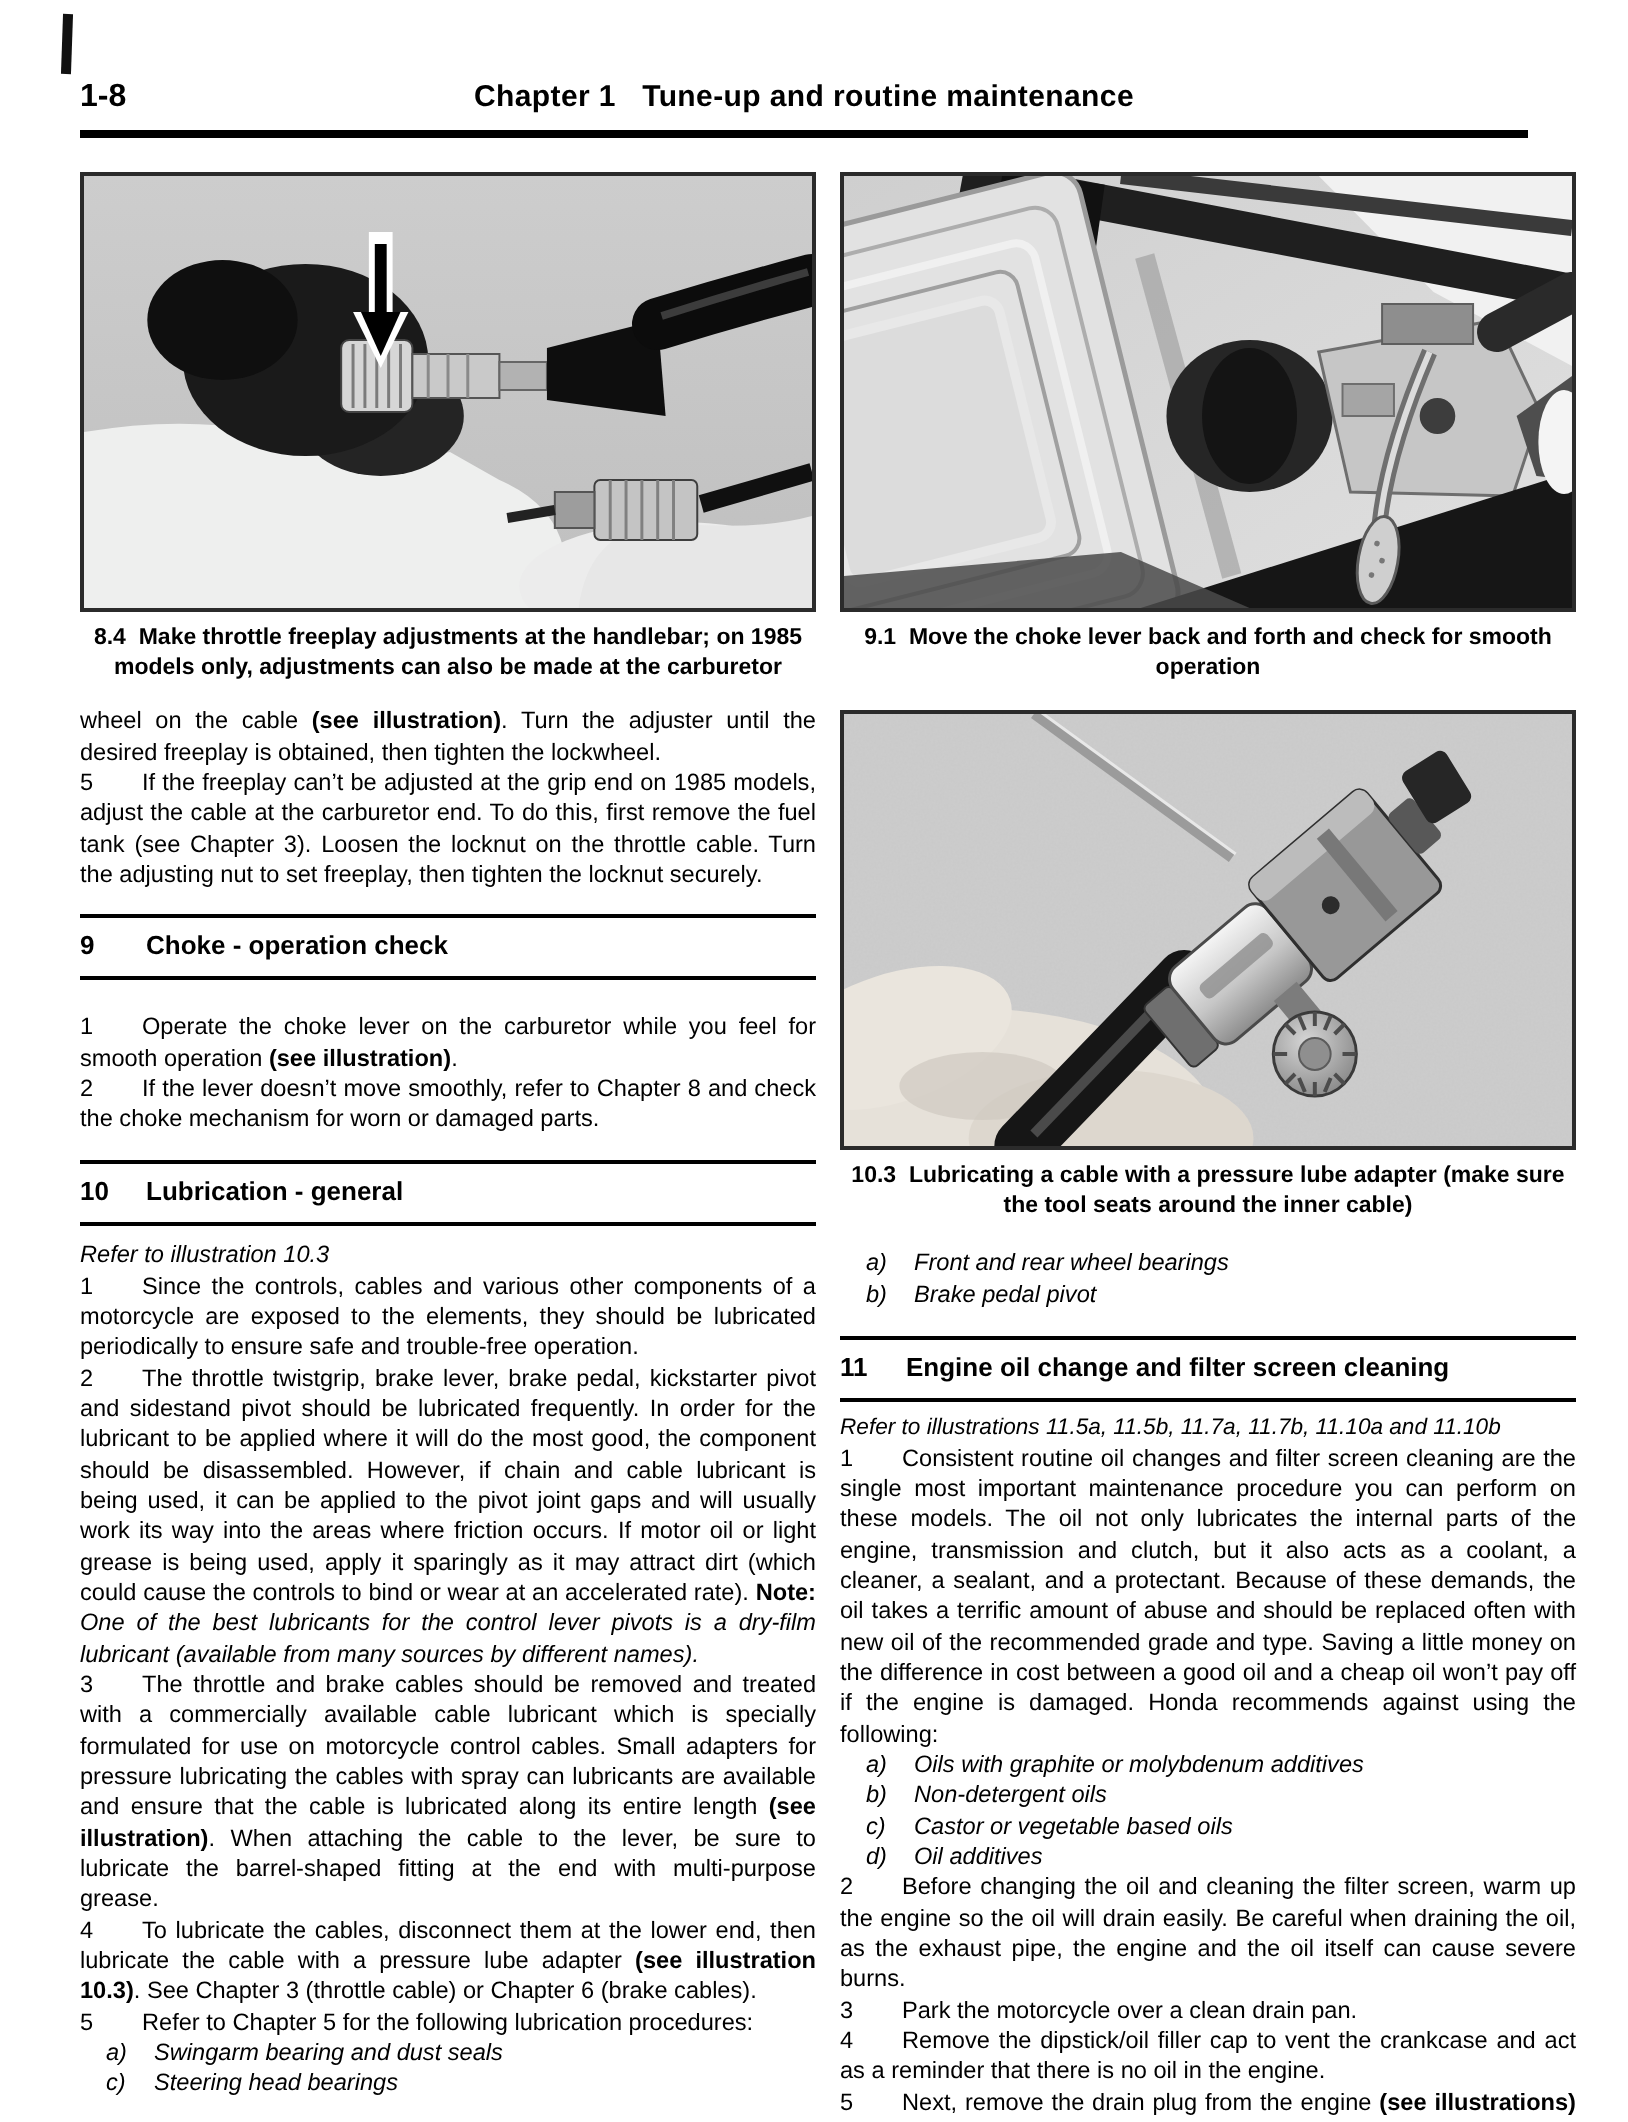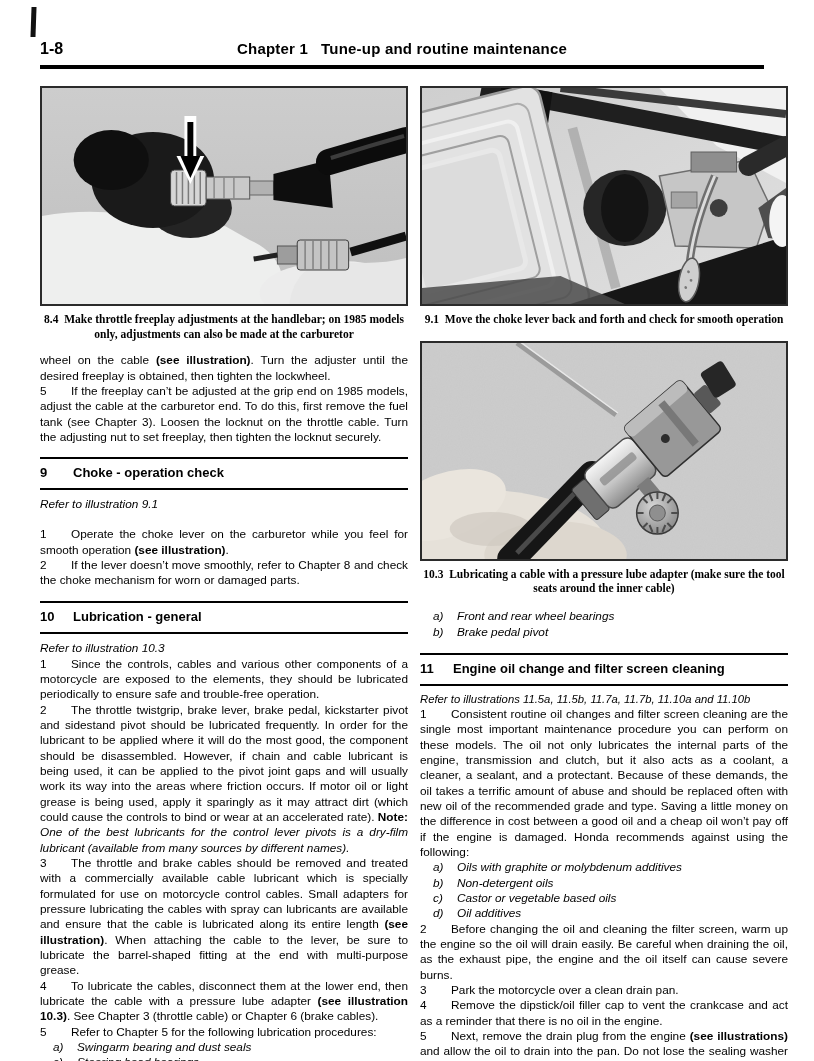--- a/index.html
+++ b/index.html
@@ -8,21 +8,21 @@
   .scan-mark{position:absolute;left:31px;top:7px;width:5px;height:30px;background:#111;transform:rotate(2deg);}
   .page-header{position:relative;padding:40px 26px 0 40px;height:19px;}
   .page-num{position:absolute;left:40px;top:40px;font-weight:bold;font-size:16px;}
   .chapter-title{text-align:center;font-weight:bold;font-size:15px;letter-spacing:.2px;}
   .header-rule{margin:6px 26px 0 40px;height:4px;background:#000;}
   .columns{display:flex;gap:12px;padding:0 26px 0 40px;margin-top:17px;}
   .col{width:368px;flex:none;}
   .photo{height:216px;border:2px solid #2b2b2b;overflow:hidden;background:#c7c7c7;}
   .photo svg{display:block;width:100%;height:100%;}
   .mt14{margin-top:14px;}
-  .caption{margin:6px 2px 0;font-size:11.5px;font-weight:bold;text-align:center;line-height:1.28;font-family:Liberation Serif, serif;}
+  .caption{margin:6px 2px 0;font-size:11.5px;font-weight:bold;text-align:center;line-height:1.28;}
   .body{margin-top:12px;font-size:11.8px;line-height:1.3;text-align:justify;}
   .body p{margin:0;}
   .pnum{display:inline-block;width:31px;}
   .list-item{padding-left:13px;font-style:italic;}
   .list-item .pnum{width:24px;}
   .fig-list{margin-top:13px;font-size:11.8px;line-height:1.35;}
   .section-heading{margin-top:12px;border-top:2px solid #000;border-bottom:2px solid #000;
         padding:6px 0 8px;font-size:13px;font-weight:bold;display:flex;}
   .sec-num{width:33px;flex:none;}
   .refer{margin:7px 0 2px;font-style:italic;font-size:11.8px;}
@@ -84,21 +84,20 @@
 
       <div class="body">
         <p class="para"><span>wheel on the cable </span><span style="font-weight: bold;">(see illustration)</span><span>. Turn the adjuster until the desired freeplay is obtained, then tighten the lockwheel.</span></p>
         <p class="para"><span class="pnum">5</span><span>If the freeplay can’t be adjusted at the grip end on 1985 models, adjust the cable at the carburetor end. To do this, first remove the fuel tank (see Chapter 3). Loosen the locknut on the throttle cable. Turn the adjusting nut to set freeplay, then tighten the locknut securely.</span></p>
       </div>
 
       <div class="section-heading">
         <span class="sec-num">9</span>
         <span class="sec-title">Choke - operation check</span>
       </div>
-      <p class="refer">Refer to illustration 9.1</p>
       <div class="body" style="margin-top:16px">
         <p class="para"><span class="pnum">1</span><span>Operate the choke lever on the carburetor while you feel for smooth operation </span><span style="font-weight: bold;">(see illustration)</span><span>.</span></p>
         <p class="para"><span class="pnum">2</span><span>If the lever doesn’t move smoothly, refer to Chapter 8 and check the choke mechanism for worn or damaged parts.</span></p>
       </div>
 
       <div class="section-heading">
         <span class="sec-num">10</span>
         <span class="sec-title">Lubrication - general</span>
       </div>
       <p class="refer">Refer to illustration 10.3</p>

